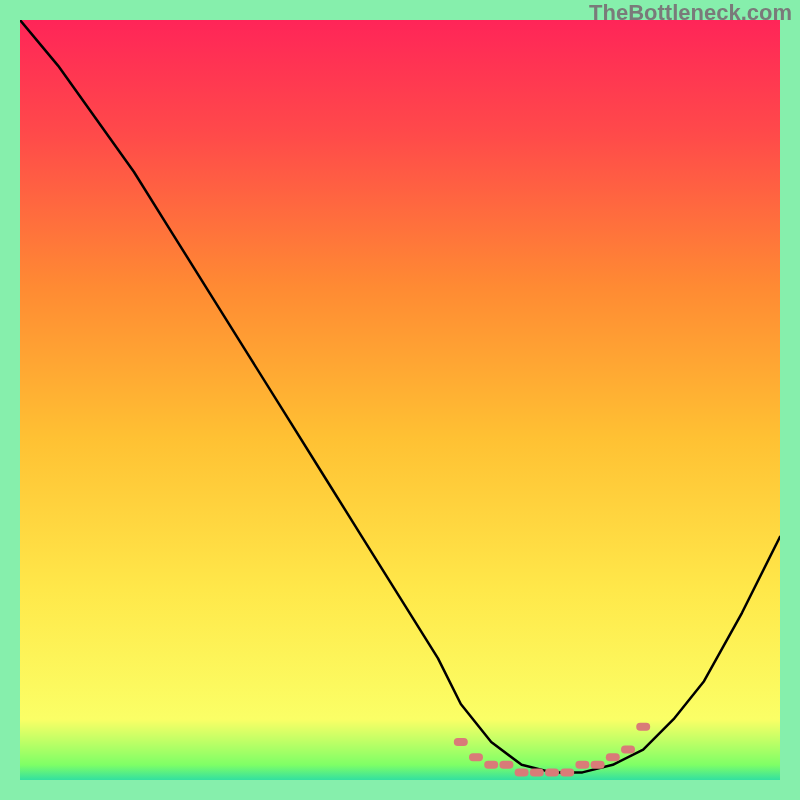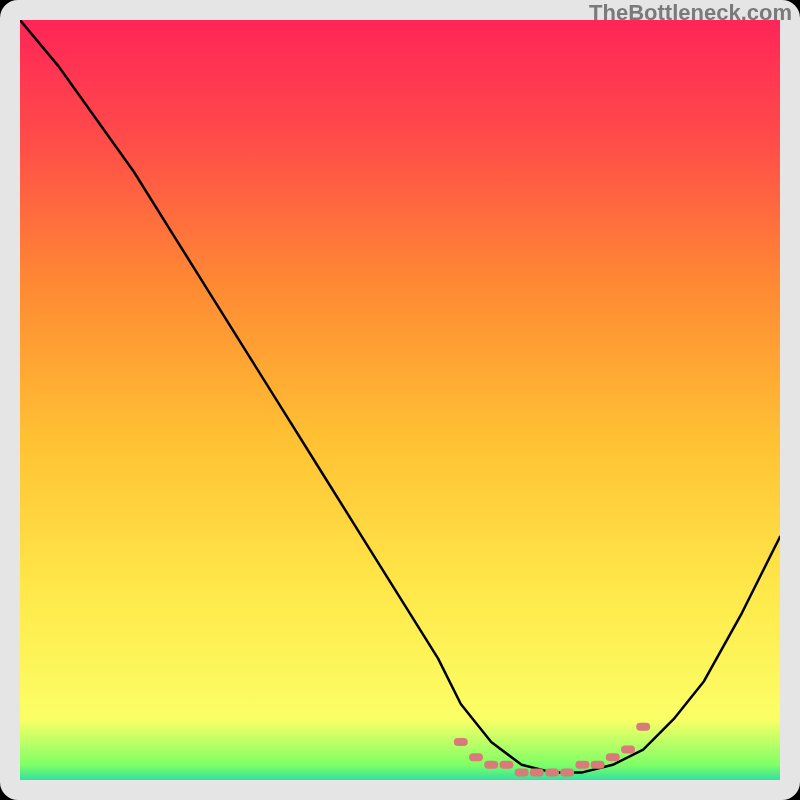--- a/index.html
+++ b/index.html
@@ -8,22 +8,21 @@
     background: #000;
     width: 800px;
     height: 800px;
     overflow: hidden;
     font-family: Arial, Helvetica, sans-serif;
   }
   .container {
     position: relative;
     width: 800px;
     height: 800px;
-    background: #e5e5e5;
-    border-radius: 18px;
+    background: #86efac;
   }
   .watermark {
     position: absolute;
     top: 0;
     right: 8px;
     color: #7a7a7a;
     font-size: 22px;
     font-weight: bold;
     z-index: 10;
   }

